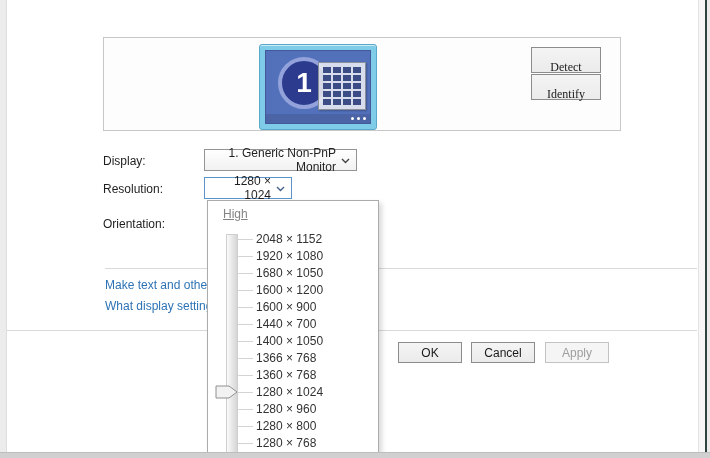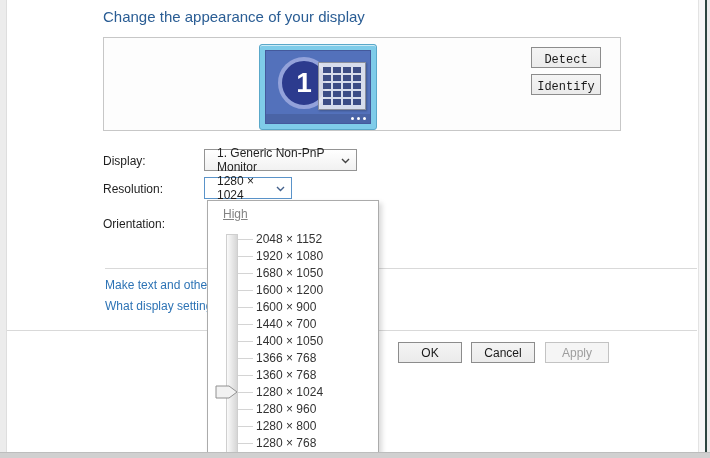--- a/index.html
+++ b/index.html
@@ -25,28 +25,28 @@
   .screen-bar .dot:nth-child(1){right:16px;}
   .screen-bar .dot:nth-child(2){right:10px;}
   .screen-bar .dot:nth-child(3){right:4px;}
   .circle{position:absolute;left:12px;top:6px;width:44px;height:44px;border-radius:50%;background:#2c3b8e;border:4px solid #93a2da;
     display:flex;align-items:center;justify-content:center;color:#fff;font-size:28px;font-weight:bold;}
   .winicon{position:absolute;left:52px;top:11px;width:auto;height:auto;background:rgba(233,236,243,.88);border:1px solid #8a8f9c;
     display:grid;grid-template-columns:repeat(4,8px);grid-auto-rows:6px;gap:2px;padding:4px;box-shadow:1px 1px 2px rgba(0,0,0,.25);}
   .winicon .cell{background:#3c4d85;}
 
   .btn{position:absolute;width:70px;height:21px;background:linear-gradient(#f4f4f4,#ebebeb);border:1px solid #8c8c8c;
-    font-family:Liberation Mono, monospace;font-size:12px;color:#1a1a1a;padding:5px;}
+    font-family:Liberation Serif, serif;font-size:12px;color:#1a1a1a;padding:12px;}
   .btn-detect{left:427px;top:9px;}
   .btn-identify{left:427px;top:36px;}
 
   
   .field-label{position:absolute;left:103px;font-size:12px;color:#1f1f1f;}
   .combo{position:absolute;height:22px;background:linear-gradient(#ffffff,#f1f1f1);border:1px solid #949494;
-    font-size:12px;color:#1f1f1f;display:flex;align-items:center;box-sizing:border-box;padding:0 20px 0 12px;}
+    font-size:12px;color:#1f1f1f;display:flex;align-items:center;box-sizing:border-box;padding:0 20px 0 12px;text-align:right;}
   .combo-display{left:204px;top:149px;width:153px;}
   .combo-resolution{left:204px;top:177px;width:88px;border:1px solid #5a93c9;background:#ffffff;}
   .combo .chev{position:absolute;right:6px;top:8px;width:9px;height:6px;}
 
   
   .link{position:absolute;font-size:12px;color:#2d73b5;text-decoration:none;z-index:1;}
   .link-advanced{top:248px;right:85px;}
   .link-maketext{left:105px;top:278px;}
   .link-whatdisplay{left:105px;top:299px;}
   .divider{position:absolute;height:1px;background:#d9d9d9;z-index:0;}
@@ -69,21 +69,20 @@
   .res-row{position:absolute;left:0;right:1px;height:16px;line-height:16px;cursor:default;}
   .res-row .tick{position:absolute;left:30px;width:15px;top:8px;border-top:1px solid #d4d4d4;}
   .res-row .res-label{position:absolute;left:48px;font-size:12px;color:#333333;white-space:nowrap;}
   .thumb{position:absolute;left:7px;width:24px;height:14px;z-index:6;}
 </style>
 </head>
 <body>
 
 <div class="stage">
 
-  <h1 class="page-title">Change the appearance of your display</h1>
 
   <div class="preview-box">
     <div class="monitor">
       <div class="screen">
         <div class="circle">
           <span>1</span>
         </div>
         <div class="winicon">
             <span class="cell"></span>
             <span class="cell"></span>

